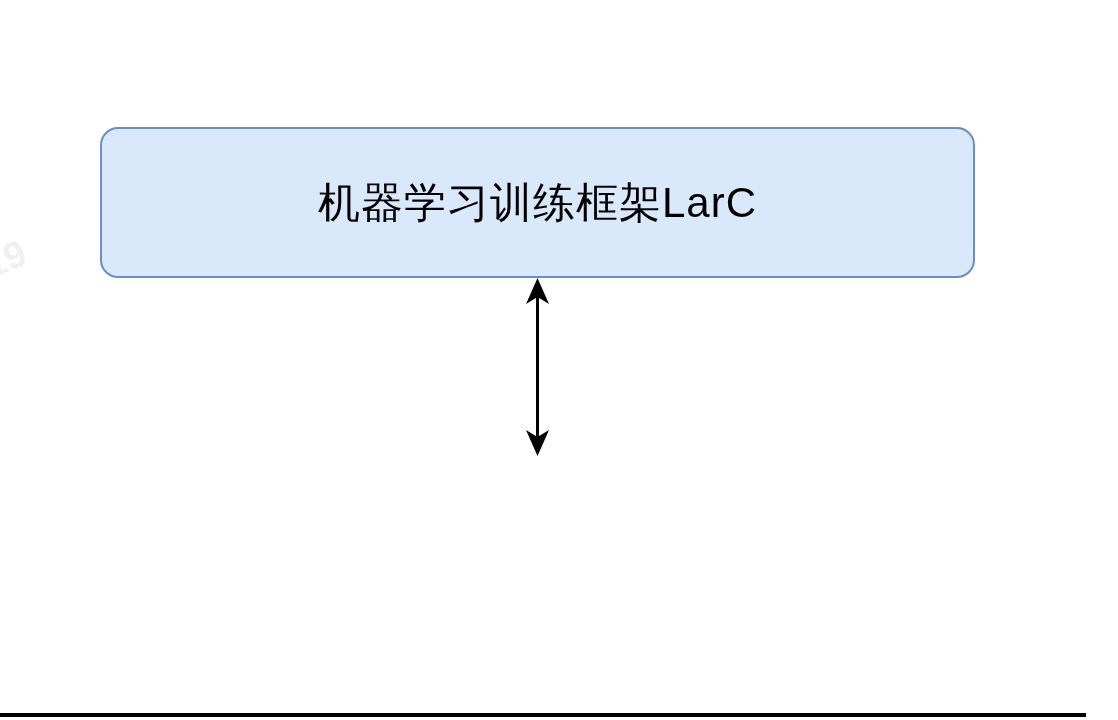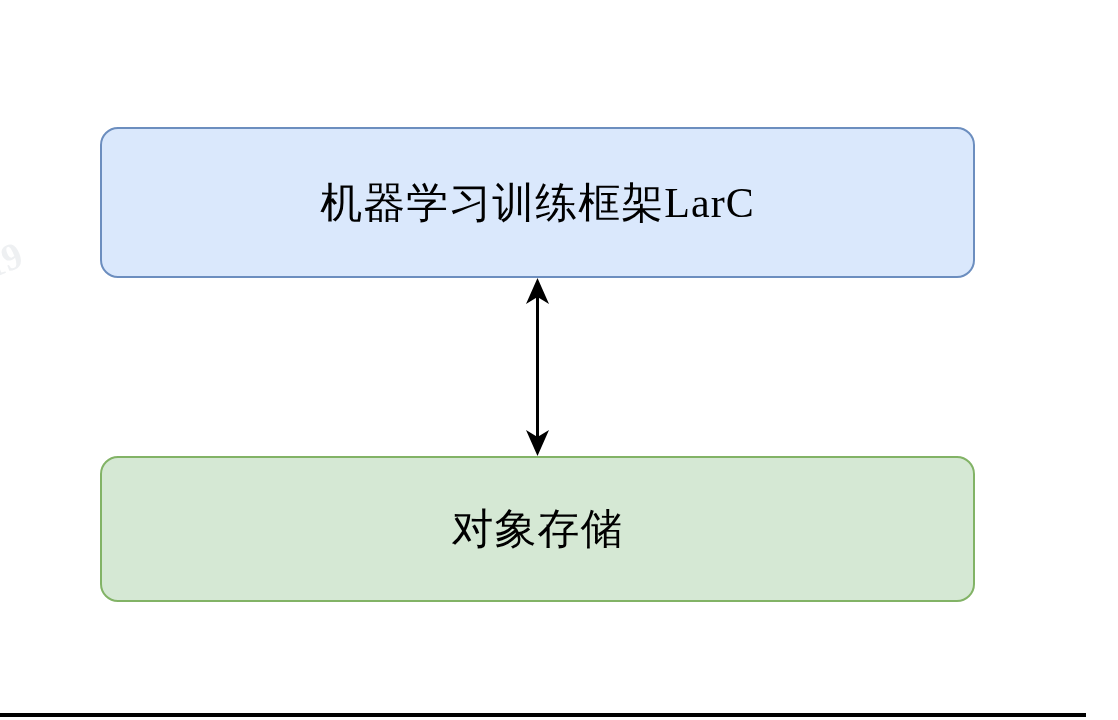--- a/index.html
+++ b/index.html
@@ -7,21 +7,20 @@
     padding: 0;
     background: #ffffff;
     font-family: "Liberation Sans", "DejaVu Sans", sans-serif;
   }
   .canvas {
     position: relative;
     width: 1118px;
     height: 720px;
     background: #ffffff;
     overflow: hidden;
-    font-family: Liberation Serif, serif;
   }
   .node {
     position: absolute;
     box-sizing: border-box;
     left: 100px;
     width: 875px;
     border-radius: 18px;
     display: flex;
     align-items: center;
     justify-content: center;
@@ -82,19 +81,16 @@
   <div class="node node-blue">
     <span class="node-label">机器学习训练框架LarC</span>
   </div>
 
   <svg class="edge" viewBox="0 0 45 180" xmlns="http://www.w3.org/2000/svg">
     <line x1="22.5" y1="20" x2="22.5" y2="160" stroke="#000000" stroke-width="3"></line>
     <path d="M 22.5 1 L 34 27 L 22.5 20 L 11 27 Z" fill="#000000"></path>
     <path d="M 22.5 179 L 34 153 L 22.5 160 L 11 153 Z" fill="#000000"></path>
   </svg>
 
-  <div class="node node-green">
-    <span class="node-label">对象存储</span>
-  </div>
 
   <div class="bottom-bar"></div>
 
 </div>
 
 </body></html>

